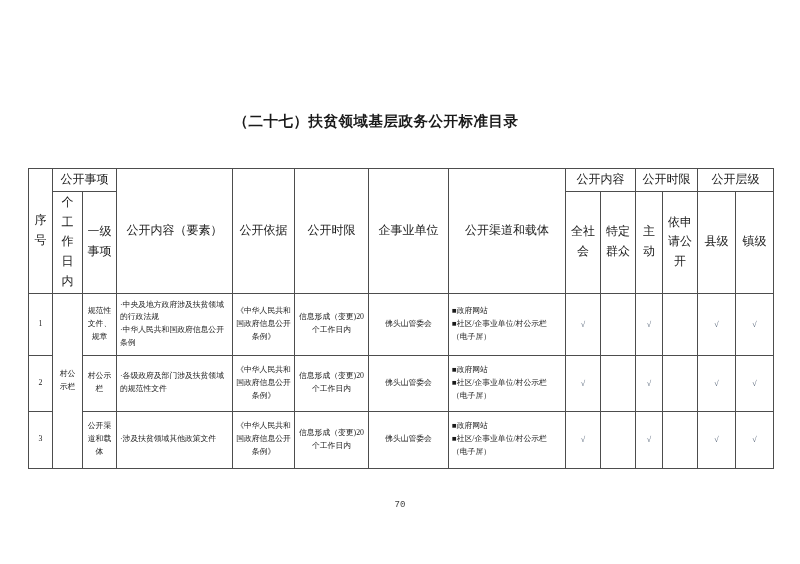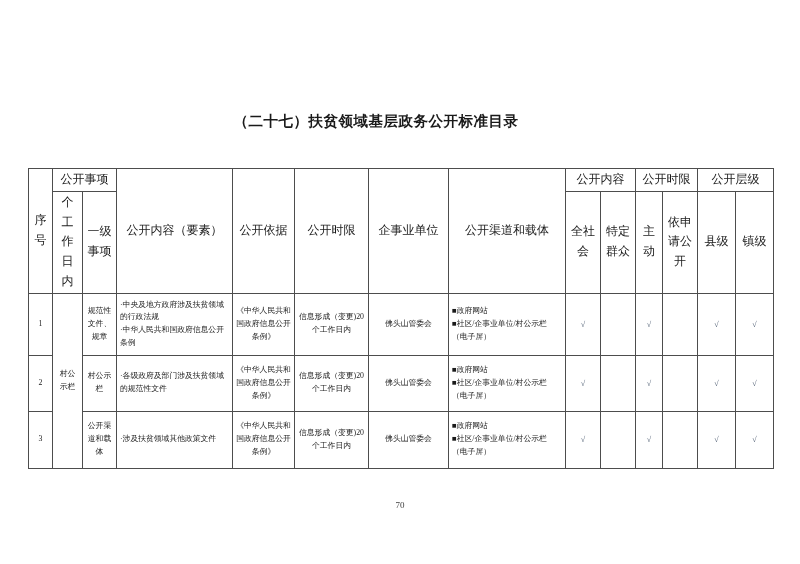--- a/index.html
+++ b/index.html
@@ -46,20 +46,21 @@
   tr.body-r3 { height: 57px; }
   td.cell-left { text-align: left; }
   td.cell-left div { text-align: left; }
   .check { color: #44546a; font-size: 8px; }
   .page-number {
     position: absolute;
     top: 500px; left: 0; width: 800px;
     text-align: center;
     font-size: 9px;
     color: #404040;
+    font-family: Liberation Mono, monospace;
   }
 </style>
 </head>
 <body>
 
 <div class="doc-title">（二十七）扶贫领域基层政务公开标准目录</div>
 
 <table class="std-table">
   <colgroup>
     <col style="width:24px">

